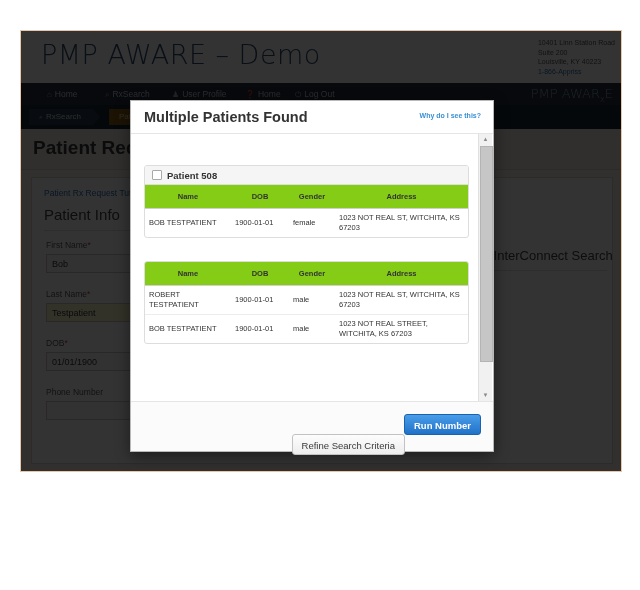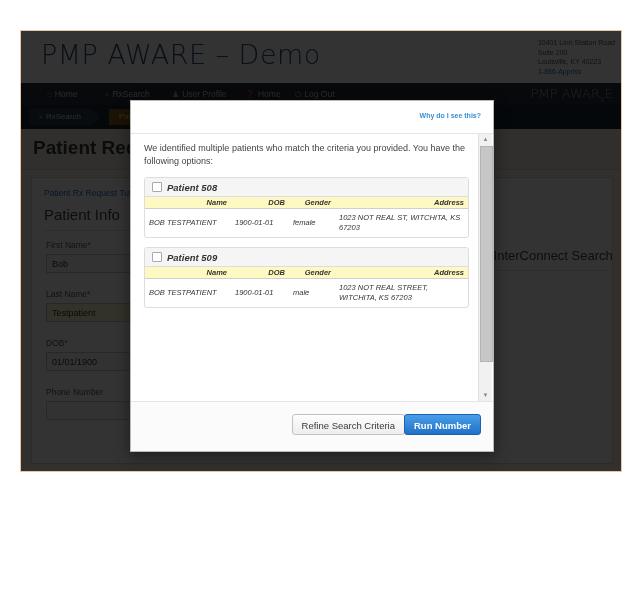--- a/index.html
+++ b/index.html
@@ -282,26 +282,25 @@
   #option-list li:before {
     content: "\25AA";
     position: absolute;
     left: -11px; top: -1px;
     color: #777;
     font-size: 8px;
   }
   #option-list a { color: #3a9fe0; text-decoration: none; }
 
   .patient-group {
-    margin-top: 9px;
+    margin-top: 23px;
     border: 1px solid #ddd;
     border-radius: 3px;
     background: #fff;
     overflow: hidden;
-    font-style: italic;
   }
   .pg-head {
     background: #f5f5f5;
     border-bottom: 1px solid #ddd;
     height: 18px;
     padding: 0 7px;
     display: flex;
     align-items: center;
   }
   .pg-check {
@@ -317,26 +316,26 @@
     font-weight: bold;
     color: #333;
     white-space: nowrap;
   }
   table.pg-table {
     width: 100%;
     border-collapse: collapse;
     table-layout: fixed;
   }
   table.pg-table th {
-    background: #fef9c3;
+    background: #84cc16;
     font-size: 7.5px;
     font-weight: bold;
     color: #333;
-    text-align: right;
-    padding: 1px 4px;
+    text-align: center;
+    padding: 7px 4px;
     border-bottom: 1px solid #cfcfcf;
   }
   table.pg-table td {
     font-size: 7.5px;
     color: #333;
     padding: 4px 4px;
     border-top: 1px solid #ececec;
     vertical-align: middle;
     line-height: 10px;
   }
@@ -390,20 +389,21 @@
     border-radius: 3px;
     white-space: nowrap;
     box-sizing: border-box;
     font-family: "Liberation Sans", sans-serif;
   }
   #btn-refine {
     right: 88px;
     background: linear-gradient(#fdfdfd, #ededed);
     border: 1px solid #c2c2c2;
     color: #3a3a3a;
+    margin-top: 20px;
   }
   #btn-run {
     right: 12px;
     background: linear-gradient(#4a9de8, #1f72c8);
     border: 1px solid #1a62ad;
     color: #ffffff;
     font-weight: bold;
   }
 </style>
 </head>
@@ -483,27 +483,27 @@
 
   <div id="footnote">No earlier than 4 years from today</div>
   <div id="bottom-input"></div>
 
   <div id="dim"></div>
 </div>
 
 <div id="modal">
 
   <div id="modal-header">
+    <div id="modal-title">Multiple Patients Found</div>
     <div id="why-link">Why do I see this?</div>
   </div>
 
   <div id="modal-body">
     <div id="modal-scrollarea">
 
-      <p id="intro-text">We identified multiple patients who match the criteria you provided. You have the following options:</p>
 
       <ul id="option-list">
       </ul>
 
       <div class="patient-group">
         <div class="pg-head">
           <span class="pg-check"></span>
           <span class="pg-label">Patient 508</span>
         </div>
         <table class="pg-table">
@@ -518,31 +518,33 @@
             <td>BOB TESTPATIENT</td>
             <td>1900-01-01</td>
             <td>female</td>
             <td>1023 NOT REAL ST, WITCHITA, KS 67203</td>
           </tr>
         </tbody>
           </table>
       </div>
 
       <div class="patient-group">
-        <div class="pg-head">
-          <span class="pg-check"></span>
-          <span class="pg-label">Patient 509</span>
-        </div>
         <table class="pg-table">
           <tbody>
               <tr>
             <th class="col-name">Name</th>
             <th class="col-dob">DOB</th>
             <th class="col-gen">Gender</th>
             <th class="col-addr">Address</th>
+          </tr>
+          <tr>
+            <td>ROBERT TESTPATIENT</td>
+            <td>1900-01-01</td>
+            <td>male</td>
+            <td>1023 NOT REAL ST, WITCHITA, KS 67203</td>
           </tr>
           <tr>
             <td>BOB TESTPATIENT</td>
             <td>1900-01-01</td>
             <td>male</td>
             <td>1023 NOT REAL STREET, WITCHITA, KS 67203</td>
           </tr>
         </tbody>
           </table>
       </div>

